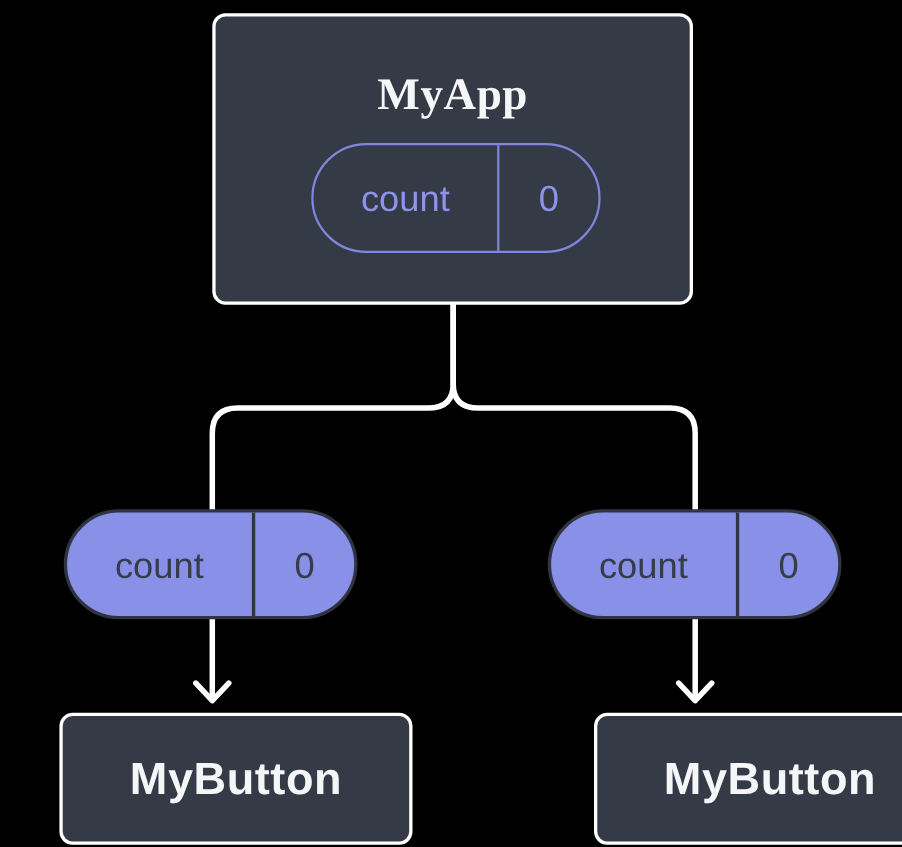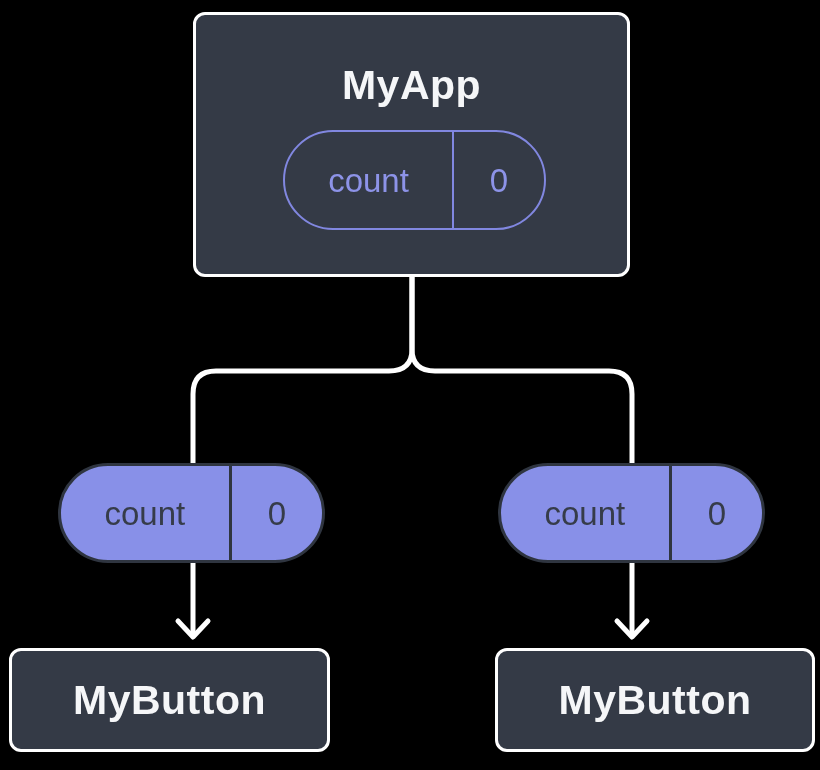--- a/index.html
+++ b/index.html
@@ -17,23 +17,23 @@
     width: 820px; height: 770px;
     pointer-events: none;
   }
   .comp-box {
     position: absolute;
     background: #343a46;
     border: 3px solid #ffffff;
     border-radius: 12px;
     box-sizing: border-box;
   }
-  .root-box   { left: 193px; top: 12px;  width: 437px; height: 265px; }
-  .child-box  { top: 648px; width: 321px; height: 104px;
-                display: flex; align-items: center; justify-content: center; }
+  .root-box   { left: 193px; top: 12px;  width: 437px; height: 265px; font-family: Liberation Serif, serif; }
+  .child-box  { top: 648px; width: 321px; height: 120px;
+                display: flex; align-items: center; justify-content: center; margin-left: 45px; }
   .child-box.left  { left: 9px;   }
   .child-box.right { left: 495px; width: 320px; }
   .comp-title {
     color: #f5f6f8;
     font-size: 41px;
     font-weight: 700;
     letter-spacing: 0.5px;
     text-align: center;
     line-height: 1;
   }

